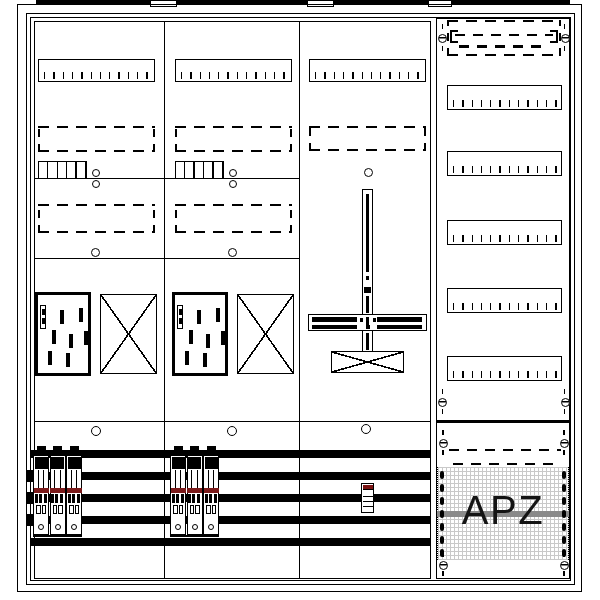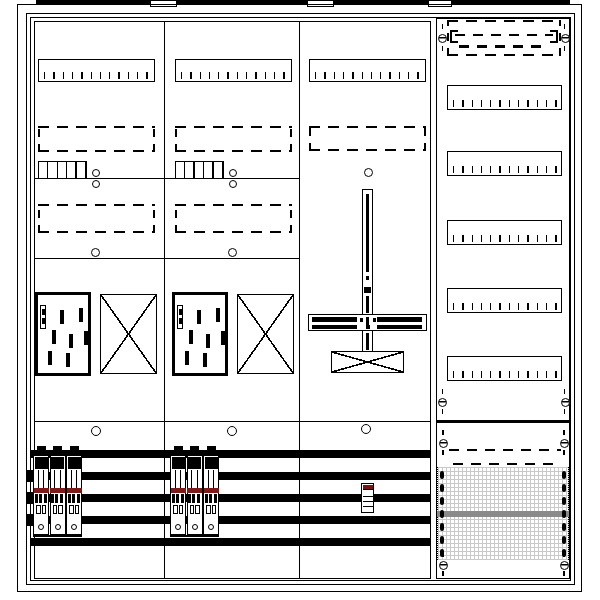--- a/index.html
+++ b/index.html
@@ -275,20 +275,21 @@
   <div class="a dashline" style="left:453px;top:462.5px;width:104px;height:2.5px;"></div>
   <div class="a screw" style="left:438.5px;top:438.5px;width:9px;height:9px;"></div>
   <div class="a screw" style="left:559.5px;top:438.5px;width:9px;height:9px;"></div>
   <div class="a ln" style="left:442px;top:430px;width:1.5px;height:5px;"></div>
   <div class="a ln" style="left:442px;top:450px;width:1.5px;height:5px;"></div>
   <div class="a ln" style="left:563px;top:430px;width:1.5px;height:5px;"></div>
   <div class="a ln" style="left:563px;top:450px;width:1.5px;height:5px;"></div>
 
   <div class="a gridtex" style="left:437px;top:467px;width:132px;height:93px;"></div>
   <div class="a" style="left:437px;top:511px;width:132px;height:6px;background:var(--c-apz_band);"></div>
+  <div class="a apztext" style="left:447px;top:491px;width:112px;height:40px;">APZ</div>
 
   <div class="a stitch" style="left:439.5px;top:471px;"></div>
   <div class="a stitch" style="left:439.5px;top:484px;"></div>
   <div class="a stitch" style="left:439.5px;top:497px;"></div>
   <div class="a stitch" style="left:439.5px;top:510px;"></div>
   <div class="a stitch" style="left:439.5px;top:523px;"></div>
   <div class="a stitch" style="left:439.5px;top:536px;"></div>
   <div class="a stitch" style="left:439.5px;top:549px;"></div>
   <div class="a stitch" style="left:561.5px;top:471px;"></div>
   <div class="a stitch" style="left:561.5px;top:484px;"></div>

